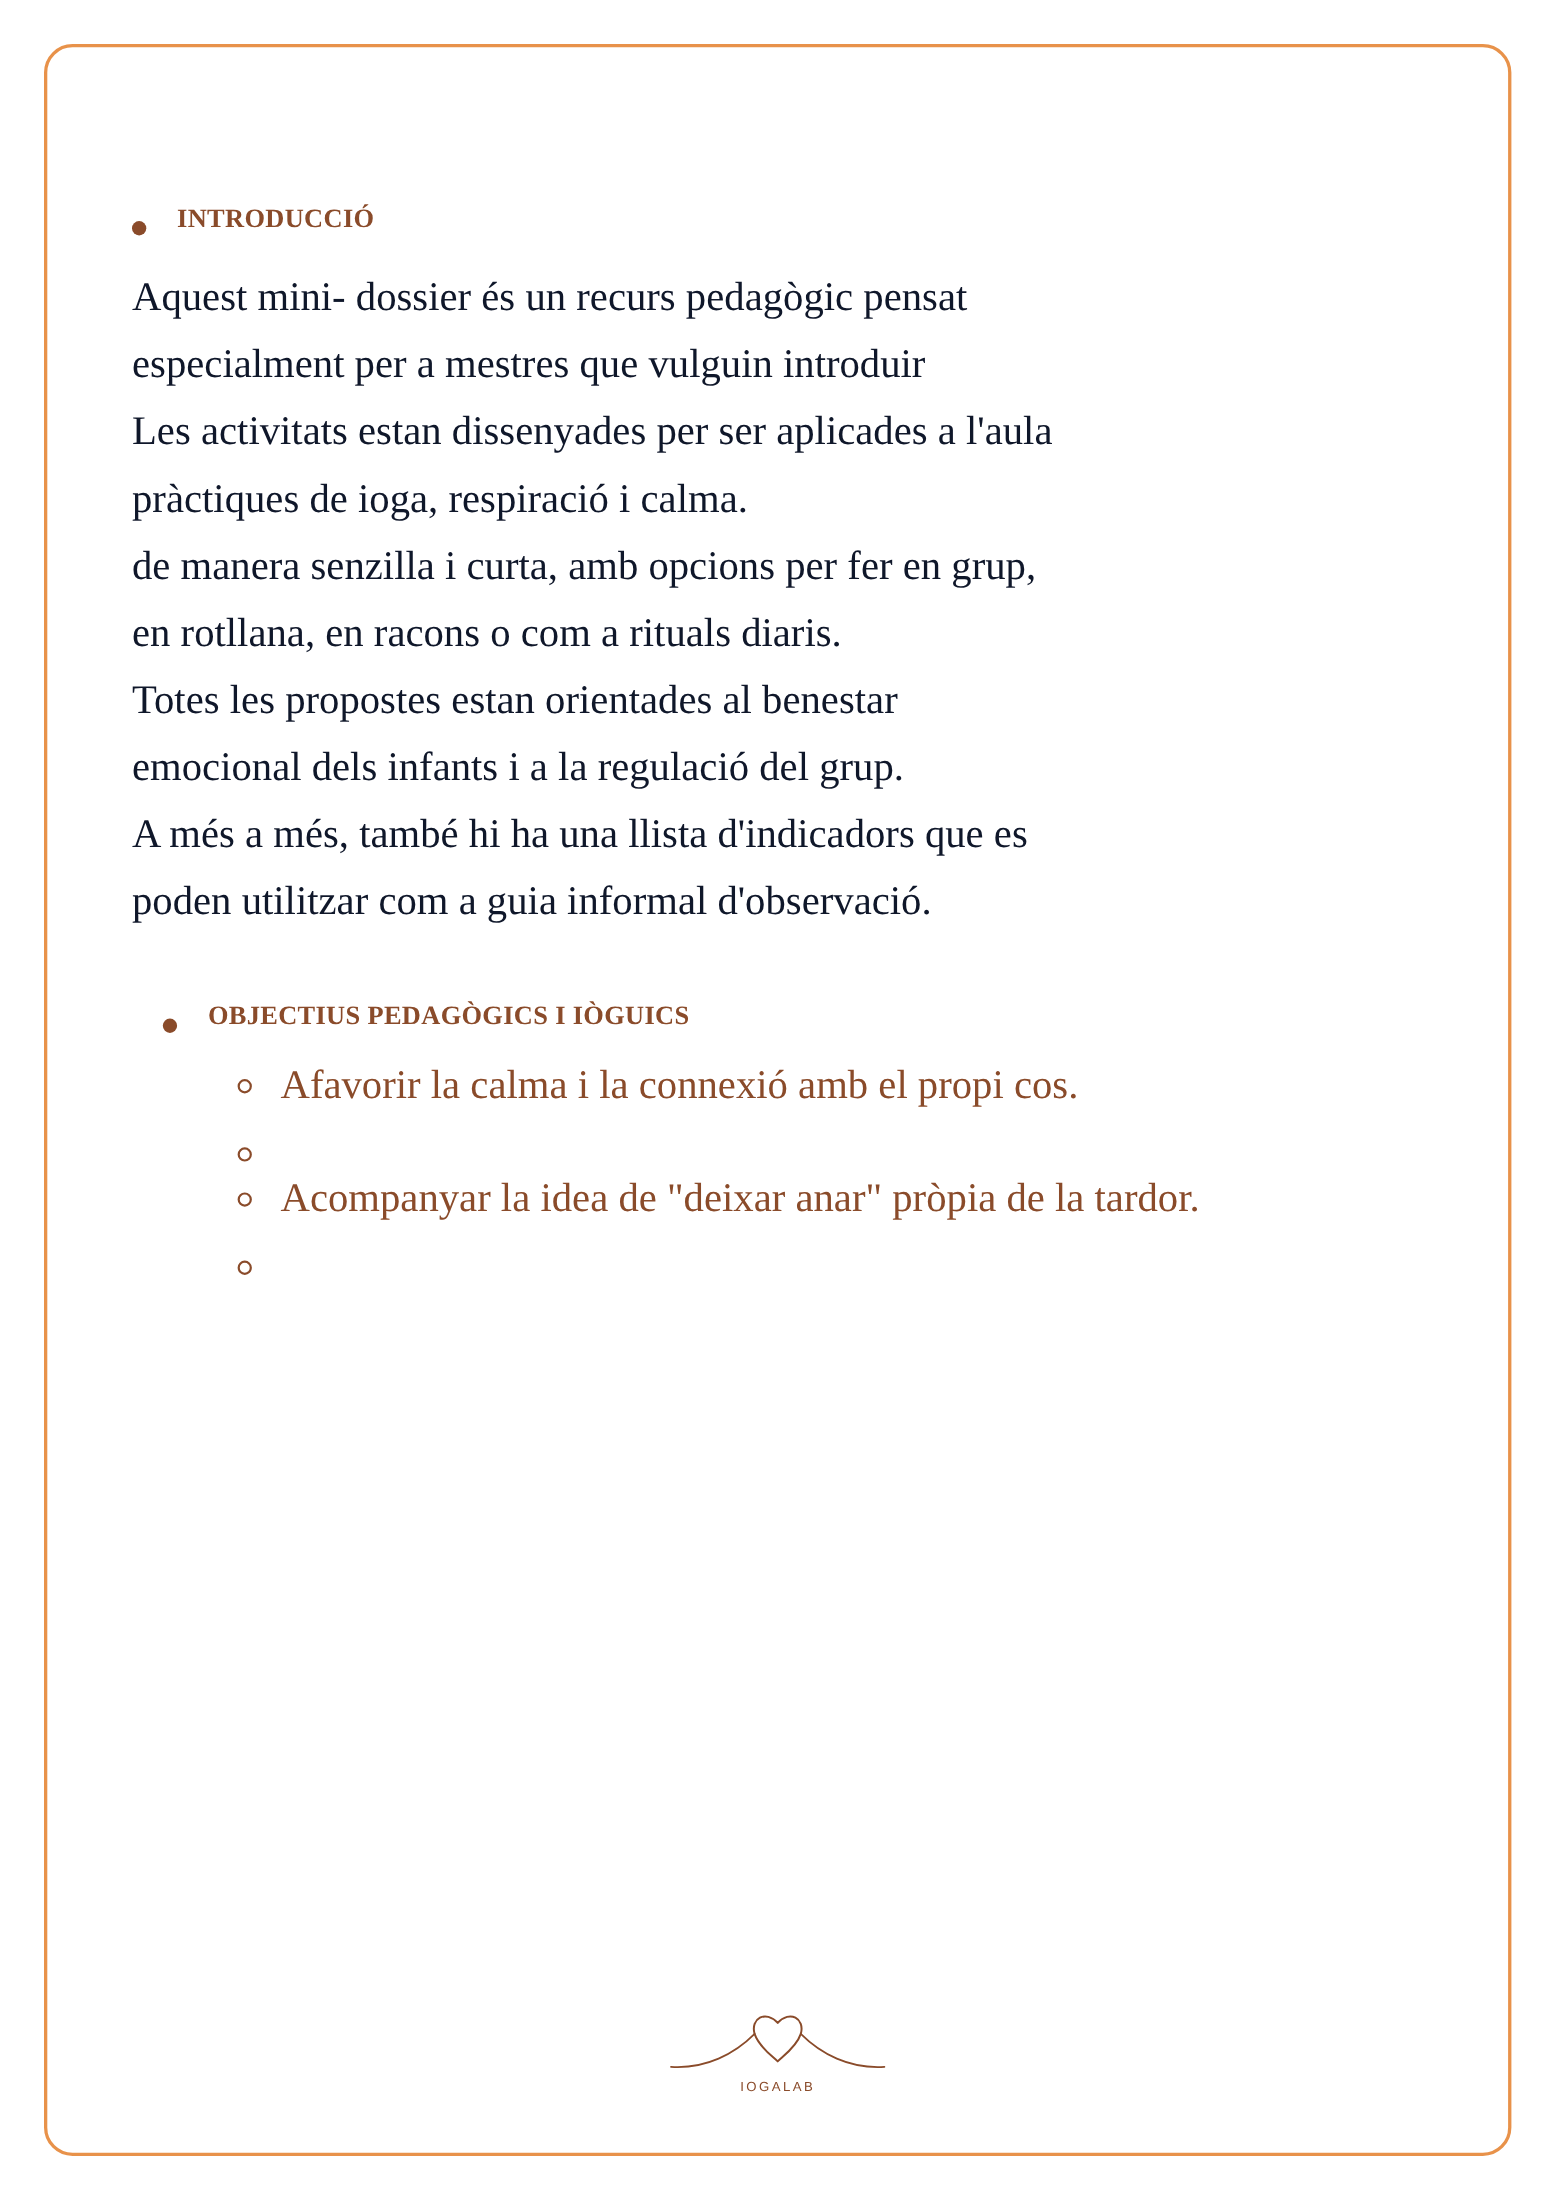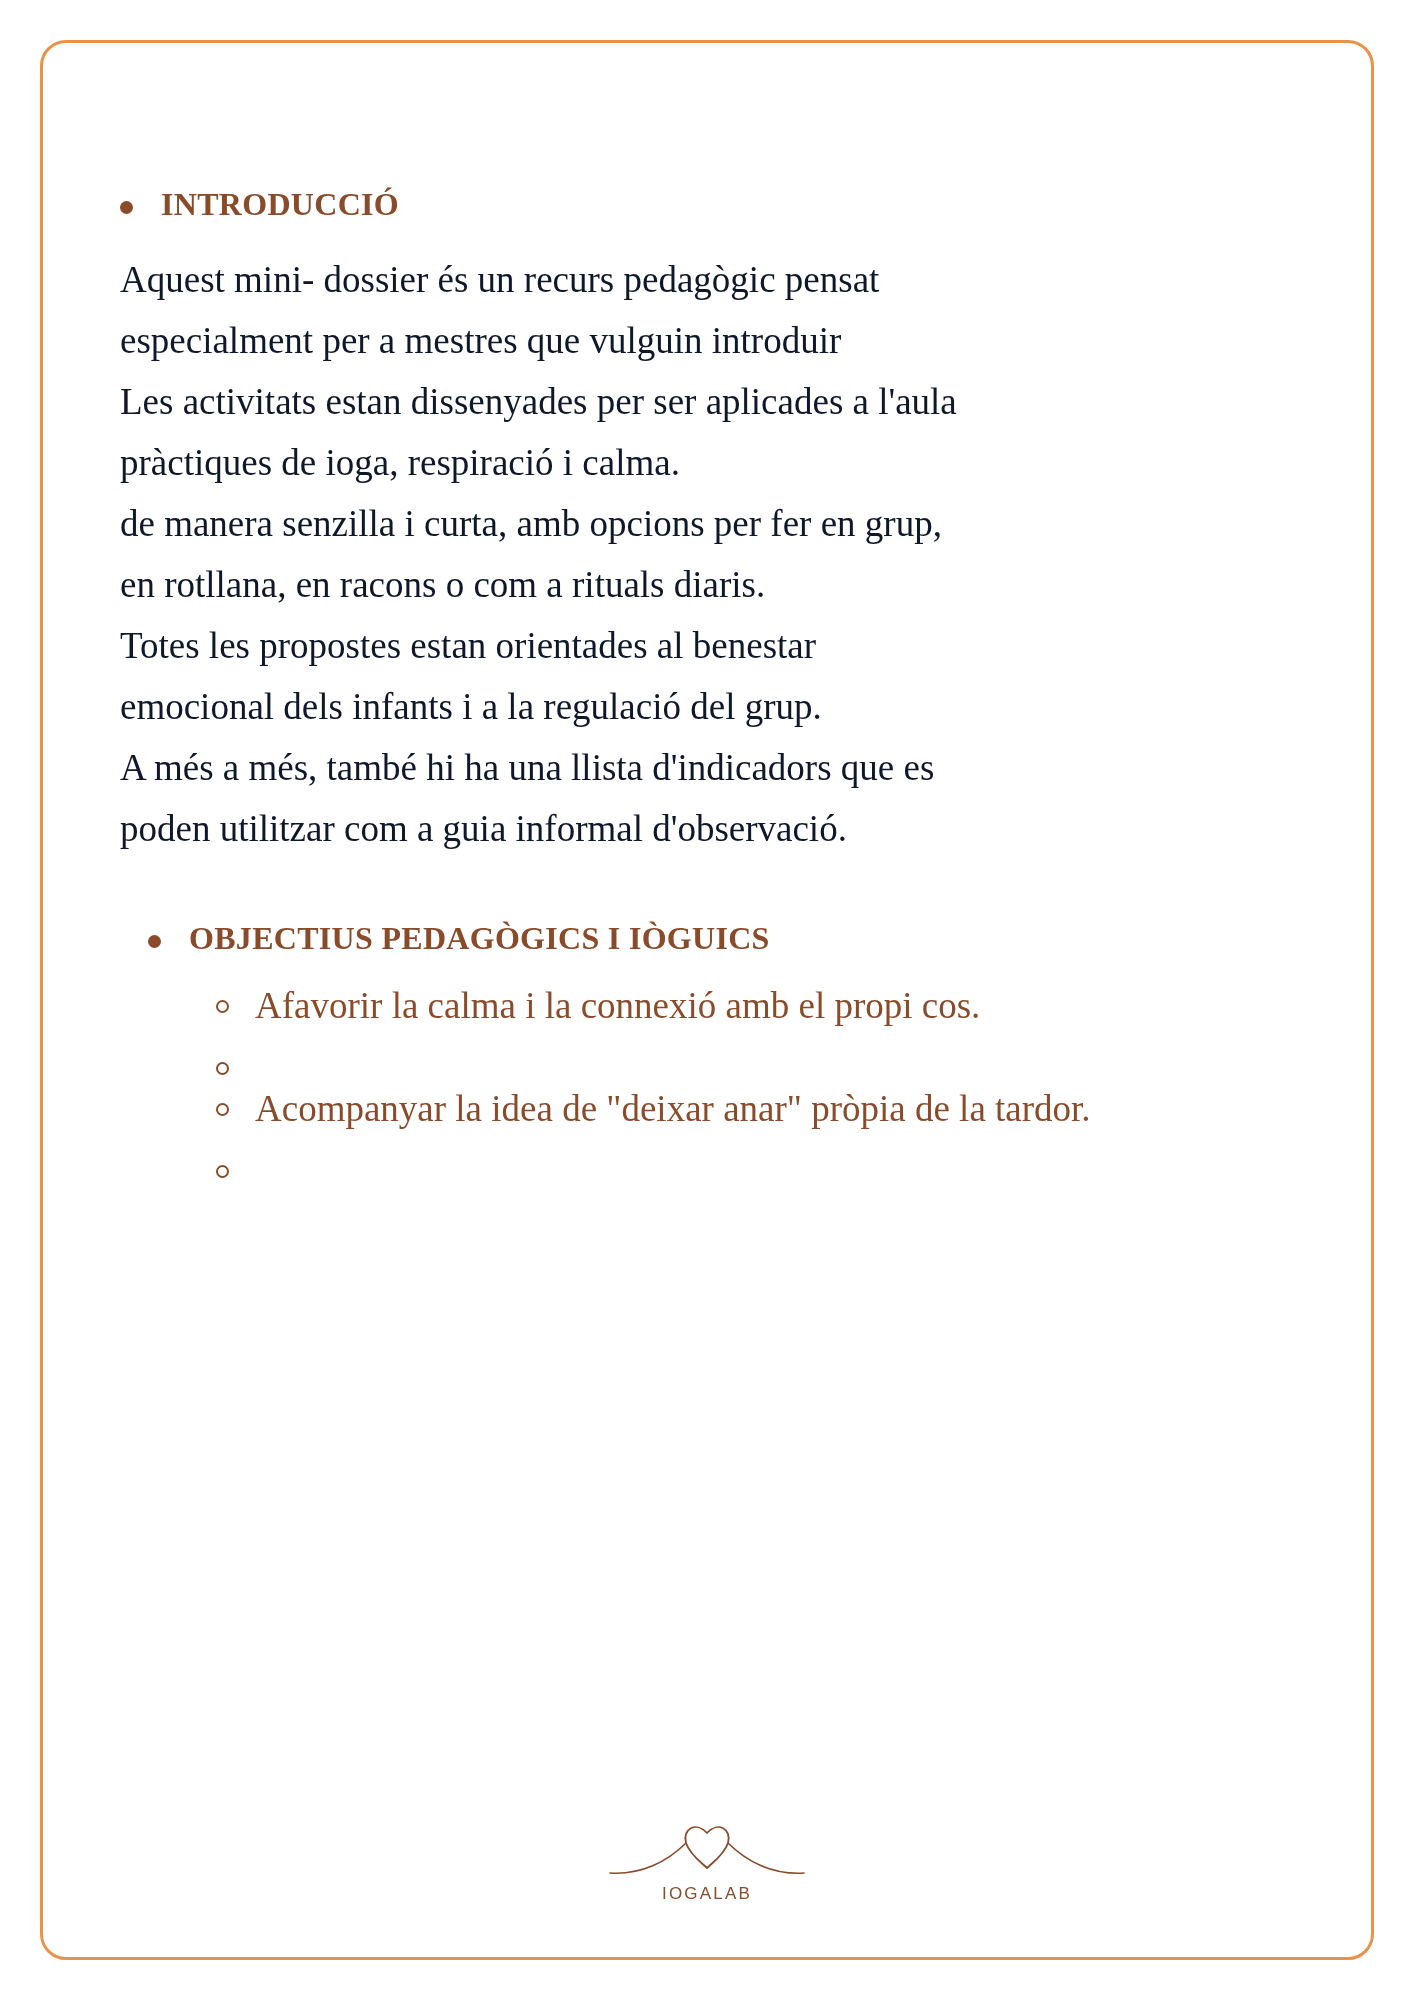--- a/index.html
+++ b/index.html
@@ -48,21 +48,21 @@
   .bullet-disc {
     flex: 0 0 auto;
     width: 13px;
     height: 13px;
     border-radius: 50%;
     background: #8A4B2A;
     margin-top: 16px;
     margin-right: 28px;
   }
   .sec-heading-text {
-    font-size: 32px;
+    font-size: 24px;
     font-weight: bold;
     color: #8A4B2A;
     letter-spacing: 0.3px;
     line-height: 1.2;
   }
 
   
   .body-block {
     margin: 0;
     color: #8A4B2A;
@@ -114,21 +114,21 @@
     flex-direction: column;
     align-items: center;
   }
   .logo-mark {
     width: 210px;
     height: 66px;
     display: block;
   }
   .logo-text {
     margin-top: 3px;
-    font-size: 17px;
+    font-size: 12px;
     letter-spacing: 2.2px;
     color: #8A4B2A;
     font-family: "Liberation Sans", sans-serif;
   }
 </style>
 </head>
 <body>
 
 <div class="page">
 

